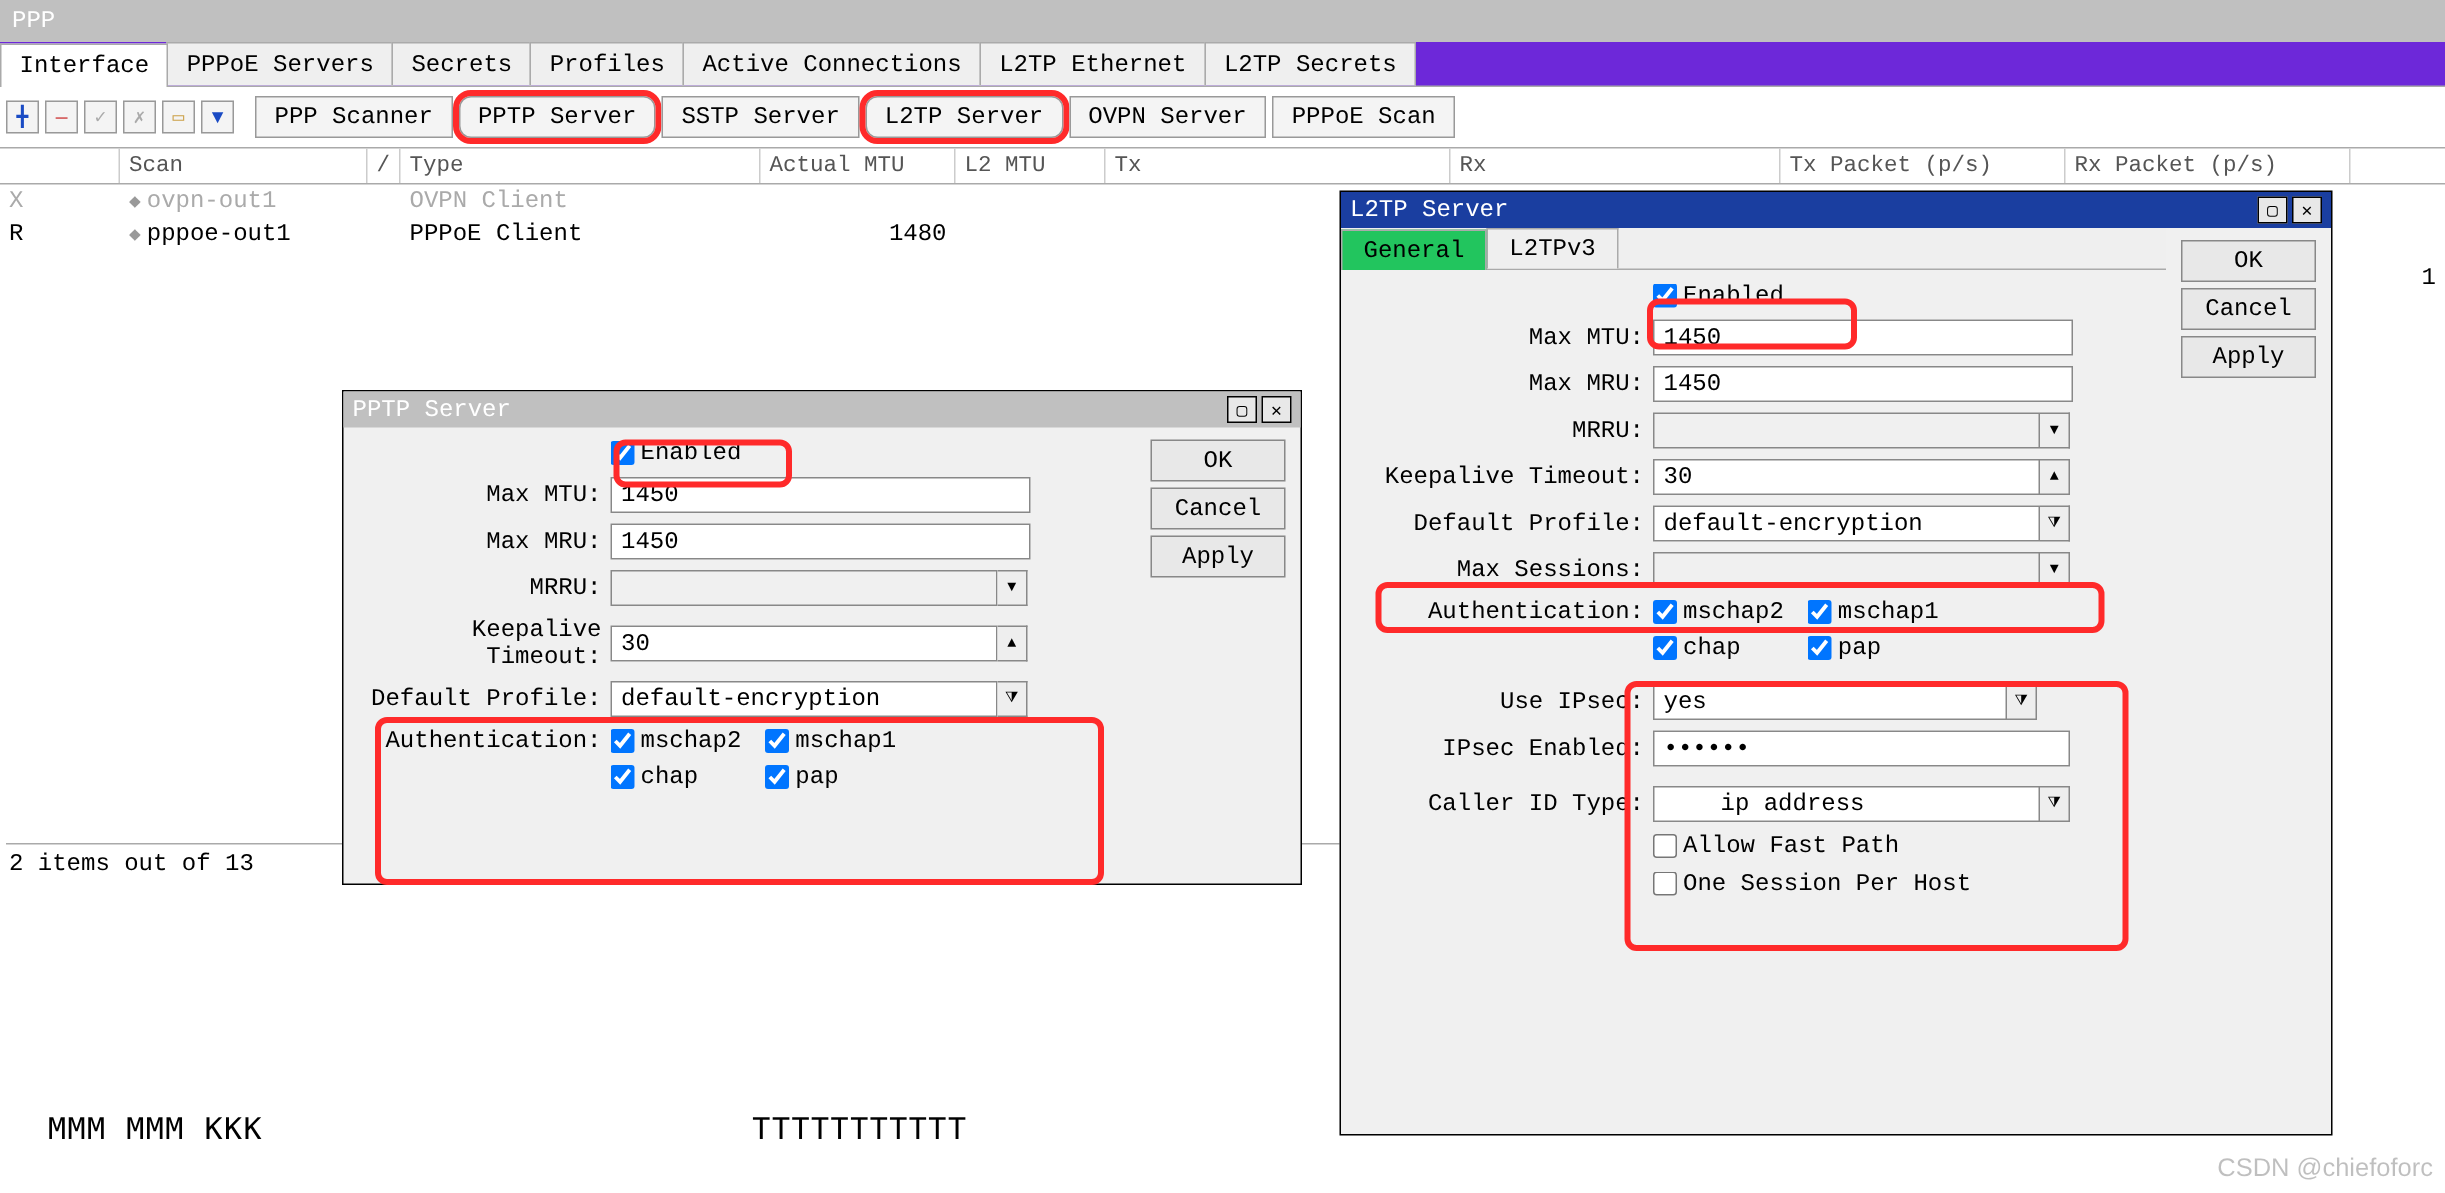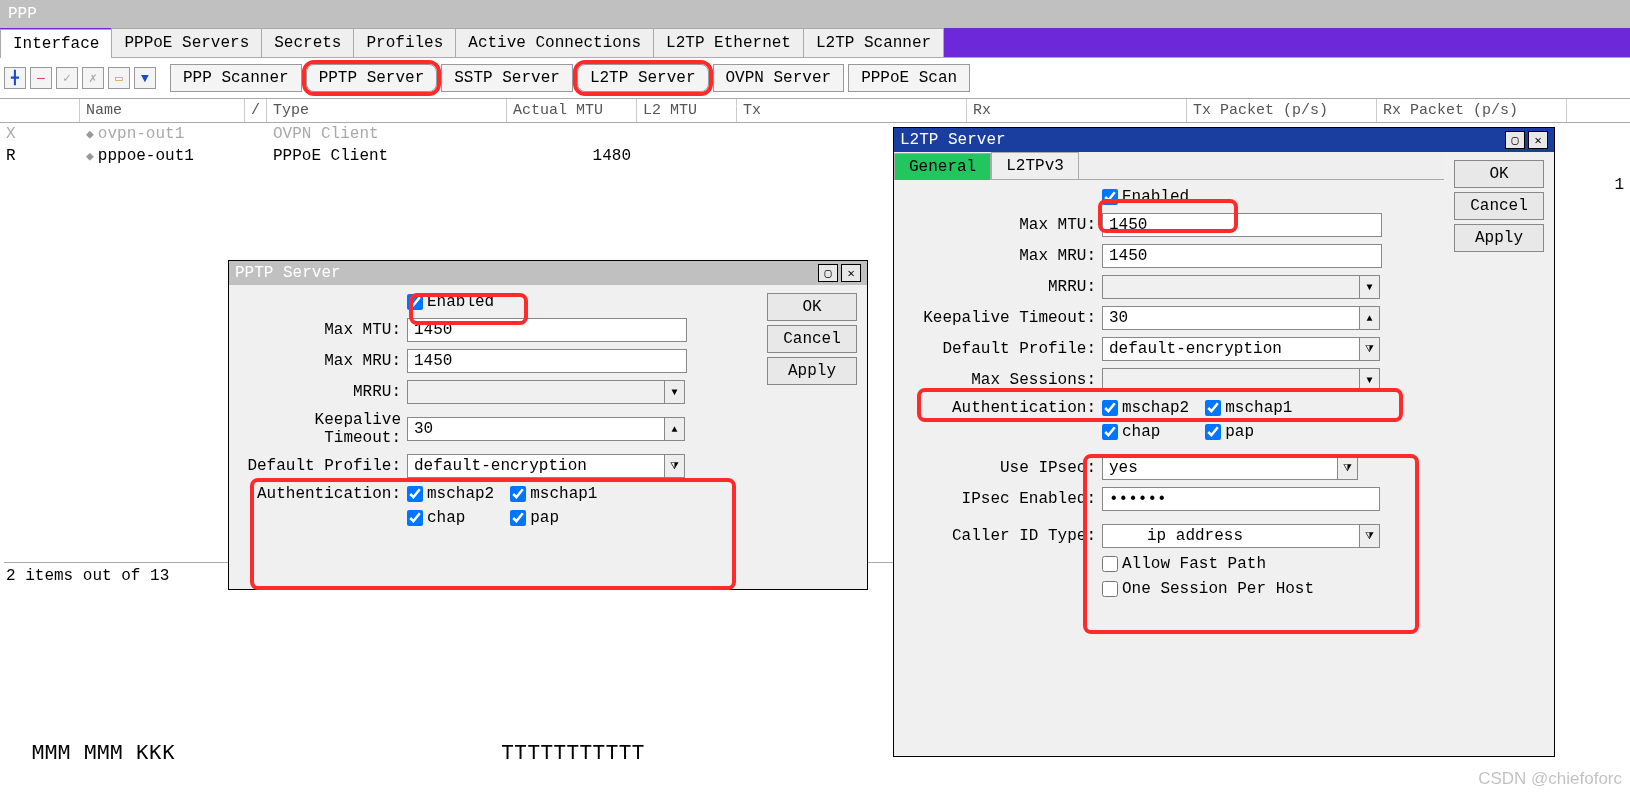--- a/index.html
+++ b/index.html
@@ -50,42 +50,42 @@
   <span>PPP</span>
 </div>
 
 <div class="tabs">
   <div class="tab active">Interface</div>
   <div class="tab">PPPoE Servers</div>
   <div class="tab">Secrets</div>
   <div class="tab">Profiles</div>
   <div class="tab">Active Connections</div>
   <div class="tab">L2TP Ethernet</div>
-  <div class="tab">L2TP Scanner</div>
+  <div class="tab">L2TP Secrets</div>
 </div>
 
 <div class="toolbar">
   <div class="tool-btn" style="color:#1a4bc4; font-weight:bold;">╋</div>
   <div class="tool-btn" style="color:#c33;">—</div>
   <div class="tool-btn" style="color:#aaa;">✓</div>
   <div class="tool-btn" style="color:#aaa;">✗</div>
   <div class="tool-btn" style="color:#cca24a;">▭</div>
   <div class="tool-btn" style="color:#1a4bc4;">▼</div>
   <div style="width:6px"></div>
   <div class="tbtn">PPP Scanner</div>
   <div class="tbtn redbox">PPTP Server</div>
   <div class="tbtn">SSTP Server</div>
   <div class="tbtn redbox">L2TP Server</div>
   <div class="tbtn">OVPN Server</div>
   <div class="tbtn">PPPoE Scan</div>
 </div>
 
 <div class="table-head">
   <div class="th" style="width:80px"></div>
-  <div class="th" style="width:165px">Name</div>
+  <div class="th" style="width:165px">Scan</div>
   <div class="th" style="width:22px">/</div>
   <div class="th" style="width:240px">Type</div>
   <div class="th" style="width:130px">Actual MTU</div>
   <div class="th" style="width:100px">L2 MTU</div>
   <div class="th" style="width:230px">Tx</div>
   <div class="th" style="width:220px">Rx</div>
   <div class="th" style="width:190px">Tx Packet (p/s)</div>
   <div class="th" style="width:190px">Rx Packet (p/s)</div>
 </div>
 

